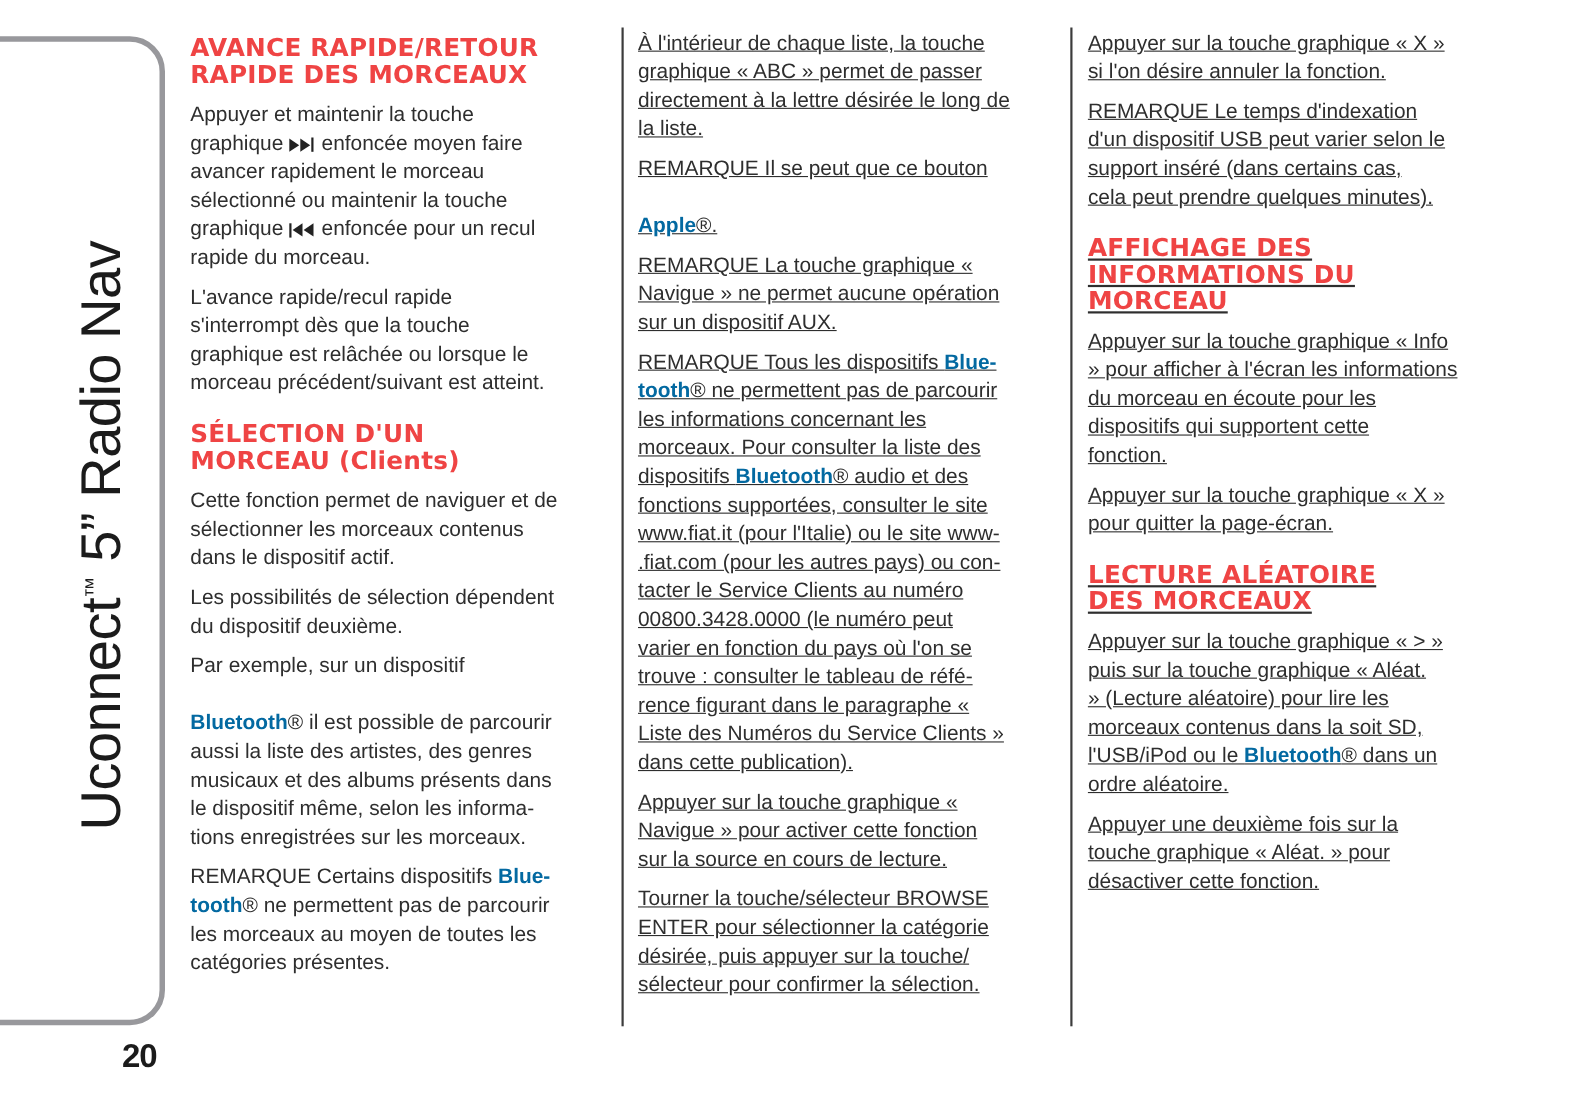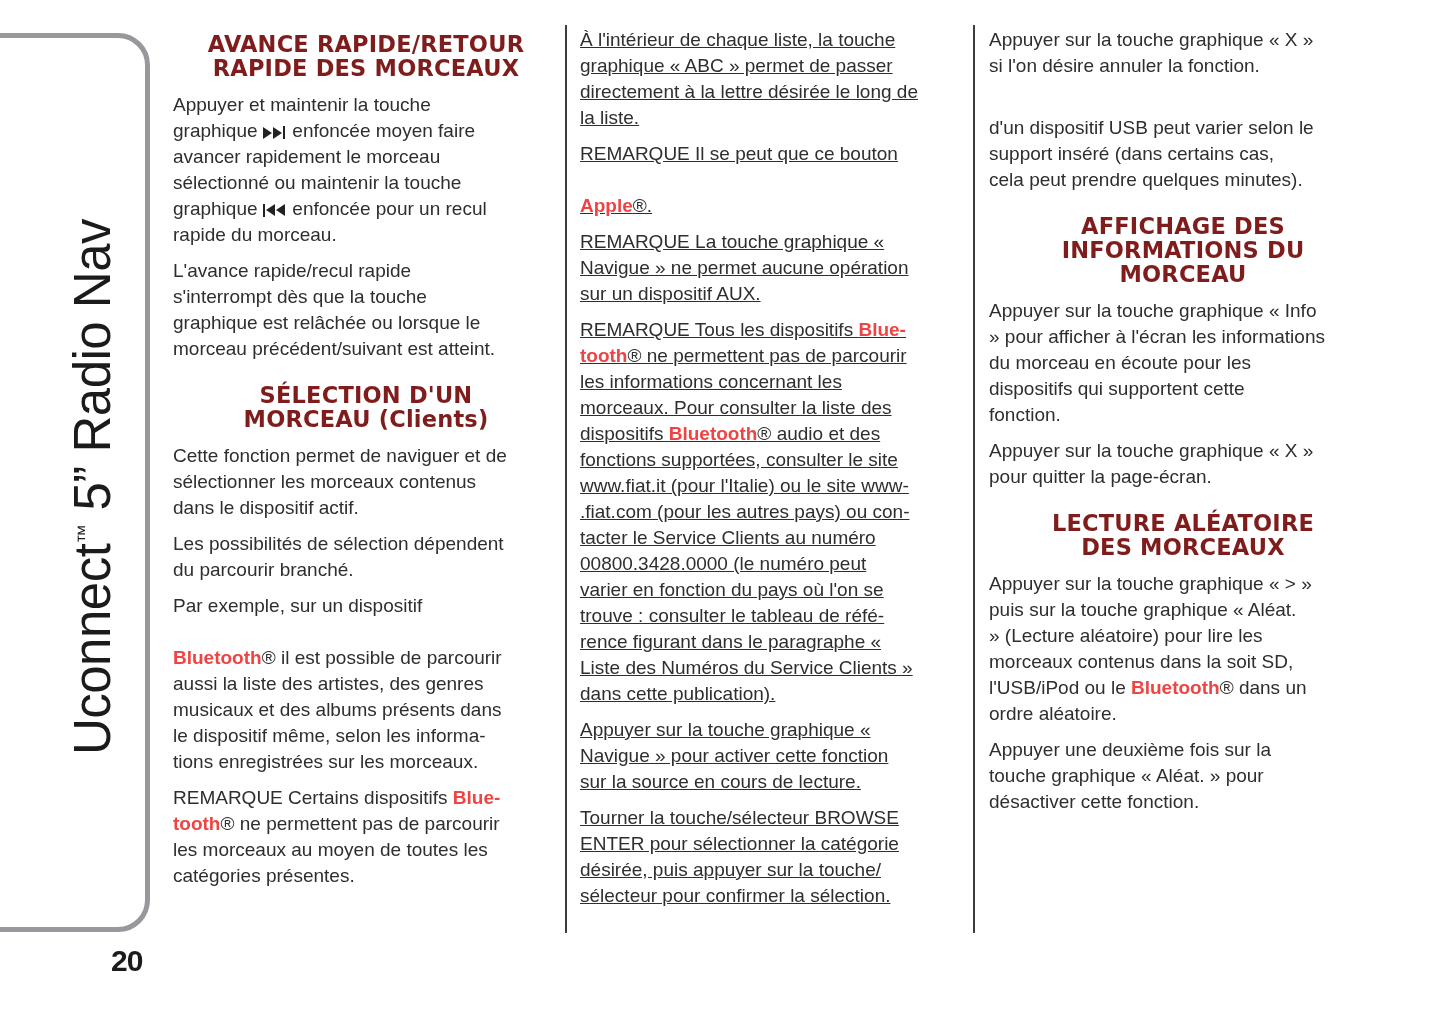--- a/index.html
+++ b/index.html
@@ -47,33 +47,32 @@
   }
   .divider.d1{left:565px;}
   .divider.d2{left:973px;}
   
   .col{
     position:absolute;top:27px;
     font-size:19px;line-height:26px;
   }
   .col.c1{left:173px;width:386px;}
   .col.c2{left:580px;width:388px;text-decoration:underline;}
-  .col.c3{left:989px;width:388px;}
+  .col.c3{left:989px;width:388px;text-decoration:underline;}
   .col h3{
     font-family:"DejaVu Sans","Liberation Sans",sans-serif;
     font-size:22.5px;line-height:24px;
     font-weight:bold;
     letter-spacing:0.2px;
-    color:#7f1d1d;
+    color:#ef4444;
     margin:21px 0 12px 0;
-    text-align:center;
   }
   .col h3:first-child{margin-top:5px;}
   .col p{margin:0 0 10px 0;}
-  .col b{color:#ef4444;}
+  .col b{color:#0369a1;}
   
   .glyph{display:inline-flex;align-items:center;vertical-align:-1.5px;margin:0 2px 0 5px;}
   .glyph i{display:block;}
   .glyph .t-r{width:0;height:0;border-top:6.5px solid transparent;border-bottom:6.5px solid transparent;border-left:9.5px solid #222;margin-right:1px;}
   .glyph .t-l{width:0;height:0;border-top:6.5px solid transparent;border-bottom:6.5px solid transparent;border-right:9.5px solid #222;margin-left:1px;}
   .glyph .bar{width:2.5px;height:13px;background:#222;}
 </style>
 </head>
 <body>
 
@@ -95,35 +94,35 @@
           <i class="t-r"></i>
           <i class="bar"></i>
         </span><span> enfoncée moyen faire</span><br><span>avancer rapidement le morceau</span><br><span>sélectionné ou maintenir la touche</span><br><span>graphique</span><span class="glyph">
           <i class="bar"></i>
           <i class="t-l"></i>
           <i class="t-l"></i>
         </span><span> enfoncée pour un recul</span><br><span>rapide du morceau.</span></p>
       <p><span>L'avance rapide/recul rapide</span><br><span>s'interrompt dès que la touche</span><br><span>graphique est relâchée ou lorsque le</span><br><span>morceau précédent/suivant est atteint.</span></p>
       <h3><span>SÉLECTION D'UN</span><br><span>MORCEAU (Clients)</span></h3>
       <p><span>Cette fonction permet de naviguer et de</span><br><span>sélectionner les morceaux contenus</span><br><span>dans le dispositif actif.</span></p>
-      <p><span>Les possibilités de sélection dépendent</span><br><span>du parcourir branché.</span></p>
+      <p><span>Les possibilités de sélection dépendent</span><br><span>du dispositif deuxième.</span></p>
       <p><span>Par exemple, sur un dispositif</span><br><br><b>Bluetooth</b><span>® il est possible de parcourir</span><br><span>aussi la liste des artistes, des genres</span><br><span>musicaux et des albums présents dans</span><br><span>le dispositif même, selon les informa-</span><br><span>tions enregistrées sur les morceaux.</span></p>
       <p><span>REMARQUE Certains dispositifs </span><b>Blue-</b><br><b>tooth</b><span>® ne permettent pas de parcourir</span><br><span>les morceaux au moyen de toutes les</span><br><span>catégories présentes.</span></p>
     </div>
   <div class="col c2">
       <p><span>À l'intérieur de chaque liste, la touche</span><br><span>graphique « ABC » permet de passer</span><br><span>directement à la lettre désirée le long de</span><br><span>la liste.</span></p>
       <p><span>REMARQUE Il se peut que ce bouton</span><br><br><b>Apple</b><span>®.</span></p>
       <p><span>REMARQUE La touche graphique «</span><br><span>Navigue » ne permet aucune opération</span><br><span>sur un dispositif AUX.</span></p>
       <p><span>REMARQUE Tous les dispositifs </span><b>Blue-</b><br><b>tooth</b><span>® ne permettent pas de parcourir</span><br><span>les informations concernant les</span><br><span>morceaux. Pour consulter la liste des</span><br><span>dispositifs </span><b>Bluetooth</b><span>® audio et des</span><br><span>fonctions supportées, consulter le site</span><br><span>www.fiat.it (pour l'Italie) ou le site www-</span><br><span>.fiat.com (pour les autres pays) ou con-</span><br><span>tacter le Service Clients au numéro</span><br><span>00800.3428.0000 (le numéro peut</span><br><span>varier en fonction du pays où l'on se</span><br><span>trouve : consulter le tableau de réfé-</span><br><span>rence figurant dans le paragraphe «</span><br><span>Liste des Numéros du Service Clients »</span><br><span>dans cette publication).</span></p>
       <p><span>Appuyer sur la touche graphique «</span><br><span>Navigue » pour activer cette fonction</span><br><span>sur la source en cours de lecture.</span></p>
       <p><span>Tourner la touche/sélecteur BROWSE</span><br><span>ENTER pour sélectionner la catégorie</span><br><span>désirée, puis appuyer sur la touche/</span><br><span>sélecteur pour confirmer la sélection.</span></p>
     </div>
   <div class="col c3">
       <p><span>Appuyer sur la touche graphique « X »</span><br><span>si l'on désire annuler la fonction.</span></p>
-      <p><br><span>d'un dispositif USB peut varier selon le</span><br><span>support inséré (dans certains cas,</span><br><span>cela peut prendre quelques minutes).</span></p>
+      <p><span>REMARQUE Le temps d'indexation</span><br><span>d'un dispositif USB peut varier selon le</span><br><span>support inséré (dans certains cas,</span><br><span>cela peut prendre quelques minutes).</span></p>
       <h3><span>AFFICHAGE DES</span><br><span>INFORMATIONS DU</span><br><span>MORCEAU</span></h3>
       <p><span>Appuyer sur la touche graphique « Info</span><br><span>» pour afficher à l'écran les informations</span><br><span>du morceau en écoute pour les</span><br><span>dispositifs qui supportent cette</span><br><span>fonction.</span></p>
       <p><span>Appuyer sur la touche graphique « X »</span><br><span>pour quitter la page-écran.</span></p>
       <h3><span>LECTURE ALÉATOIRE</span><br><span>DES MORCEAUX</span></h3>
       <p><span>Appuyer sur la touche graphique « &gt; »</span><br><span>puis sur la touche graphique « Aléat.</span><br><span>» (Lecture aléatoire) pour lire les</span><br><span>morceaux contenus dans la soit SD,</span><br><span>l'USB/iPod ou le </span><b>Bluetooth</b><span>® dans un</span><br><span>ordre aléatoire.</span></p>
       <p><span>Appuyer une deuxième fois sur la</span><br><span>touche graphique « Aléat. » pour</span><br><span>désactiver cette fonction.</span></p>
     </div>
 
 </div>
 

